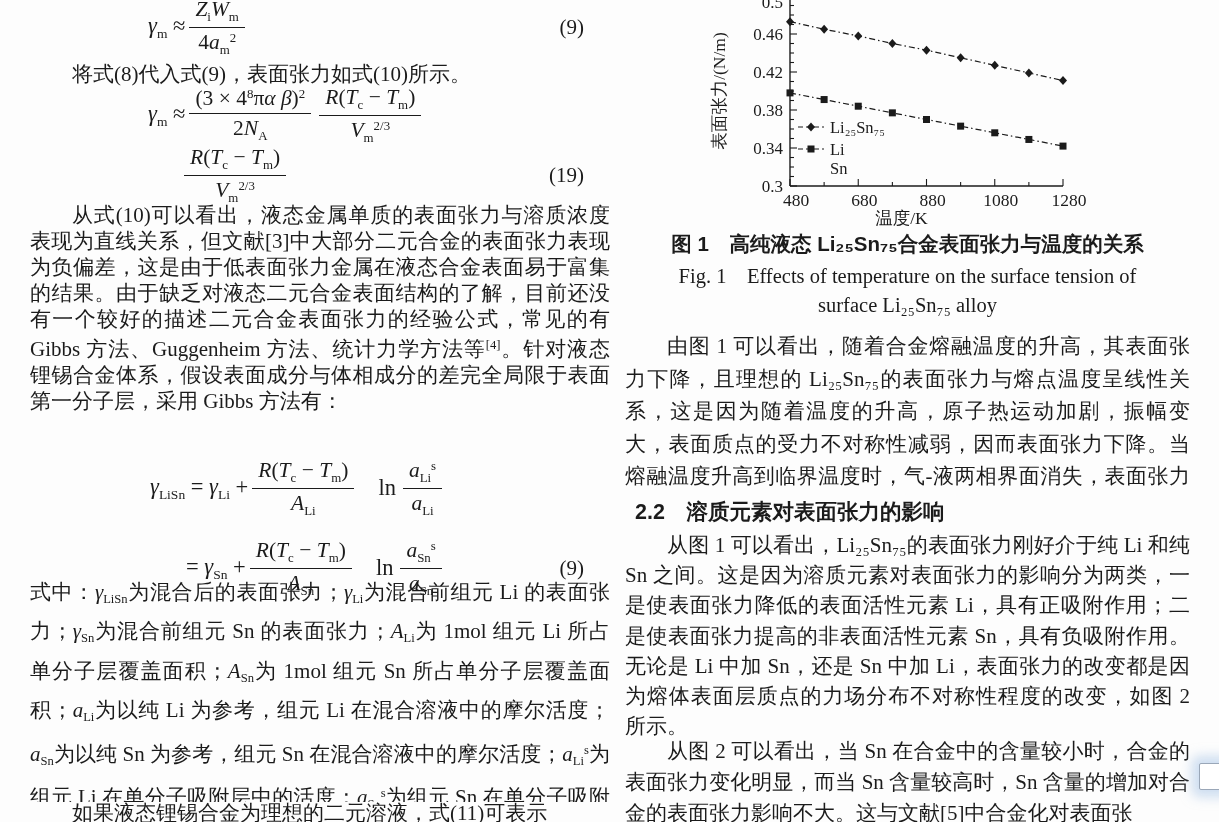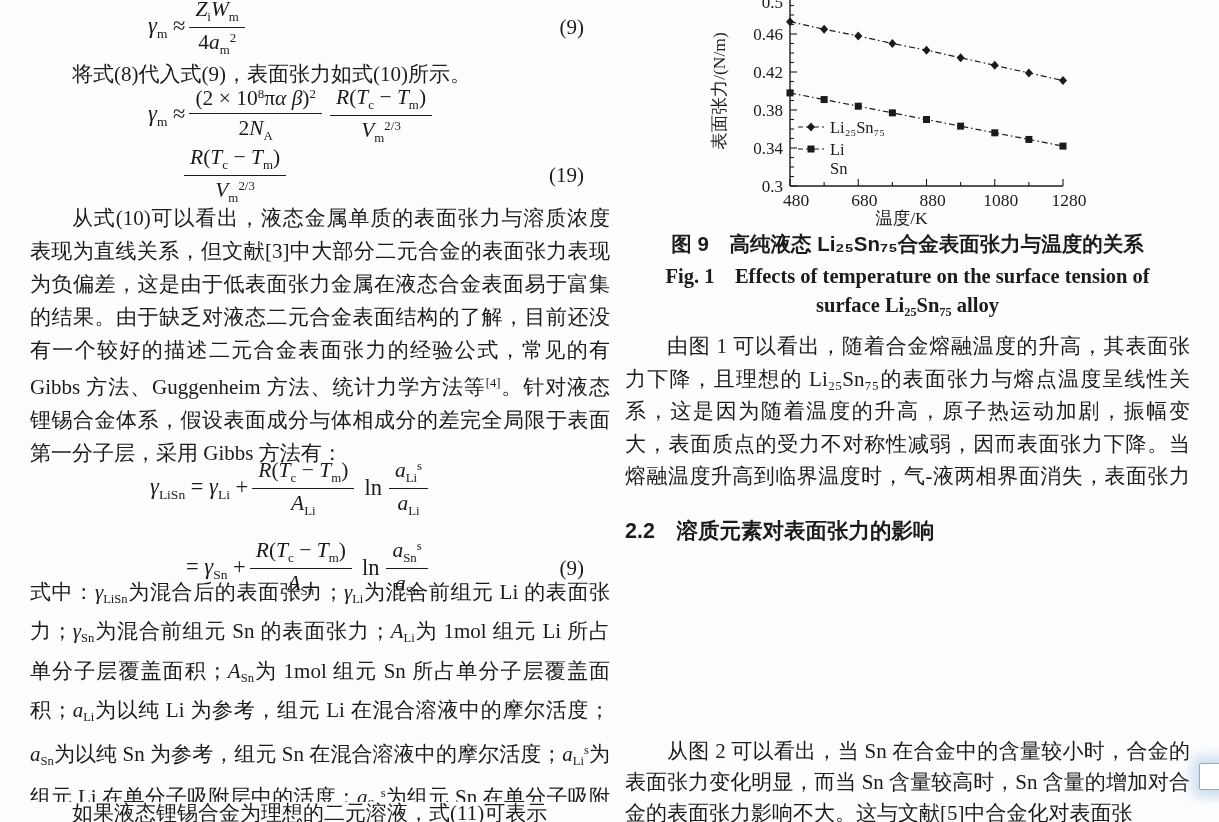--- a/index.html
+++ b/index.html
@@ -10,23 +10,23 @@
   .para{font-size:21px;line-height:32.6px;text-align:justify;overflow:hidden;}
   .indent{text-indent:2em;}
   sub{font-size:60%;vertical-align:-0.35em;letter-spacing:0;}
   sup{font-size:60%;vertical-align:0.55em;}
   i{font-style:italic;}
   .eqline{position:absolute;left:0;right:0;display:flex;align-items:center;font-size:22.5px;}
   .frac{display:inline-flex;flex-direction:column;text-align:center;margin:0 4px;font-size:21.5px;}
   .frac .num{display:block;border-bottom:1.4px solid #1b1b1b;padding:0 6px 2px;}
   .frac .den{display:block;padding:2px 6px 0;}
   .eqnum{position:absolute;right:26px;top:50%;transform:translateY(-50%);font-size:21px;}
-  .lnop{margin:0 3px 0 6px;}
+  .lnop{margin:0 3px 0 20px;}
   .cap-zh{font-family:"Liberation Sans","DejaVu Sans",sans-serif;font-weight:bold;font-size:20.5px;text-align:center;}
-  .cap-en{font-family:"Liberation Serif","DejaVu Serif",serif;font-weight:bold;font-size:20.5px;text-align:center;}
+  .cap-en{font-family:"Liberation Serif","DejaVu Serif",serif;font-weight:normal;font-size:20.5px;text-align:center;}
   .heading{font-family:"Liberation Sans","DejaVu Sans",sans-serif;font-weight:bold;font-size:21.5px;}
   svg text{font-family:"Liberation Serif","DejaVu Serif",serif;}
   .widget{position:absolute;left:1199px;top:763px;width:25px;height:25px;background:#ffffff;
           border:1px solid #9aa7b8;border-radius:2px;
           box-shadow:0 0 12px 7px rgba(165,195,230,0.55);}
 </style>
 </head>
 <body>
 
 <div class="page">
@@ -40,38 +40,38 @@
         <span class="den"><span>4</span><i>a</i><sub>m</sub><sup>2</sup></span>
       </span>
       <span class="eqnum">(9)</span>
     </div>
 
     <div class="para abs indent" style="top:58px;left:0;width:580px;font-family:Liberation Serif, serif;">将式(8)代入式(9)，表面张力如式(10)所示。</div>
 
     <div class="eqline" style="top:86px;height:58px;padding-left:118px;">
       <span><i>γ</i><sub>m</sub><span> ≈ </span></span>
       <span class="frac">
-        <span class="num"><span>(2 × 10</span><sup>8</sup><span>π</span><i>α β</i><span>)</span><sup>2</sup></span>
+        <span class="num"><span>(3 × 4</span><sup>8</sup><span>π</span><i>α β</i><span>)</span><sup>2</sup></span>
         <span class="den"><span>2</span><i>N</i><sub>A</sub></span>
       </span>
       <span class="frac">
         <span class="num"><i>R</i><span>(</span><i>T</i><sub>c</sub><span> − </span><i>T</i><sub>m</sub><span>)</span></span>
         <span class="den"><i>V</i><sub>m</sub><sup>2/3</sup></span>
       </span>
     </div>
 
     <div class="eqline" style="top:146px;height:58px;padding-left:150px;">
       <span class="frac">
         <span class="num"><i>R</i><span>(</span><i>T</i><sub>c</sub><span> − </span><i>T</i><sub>m</sub><span>)</span></span>
         <span class="den"><i>V</i><sub>m</sub><sup>2/3</sup></span>
       </span>
       <span class="eqnum">(19)</span>
     </div>
 
-    <div class="para abs indent" style="top:202px;left:0;width:580px;height:262px;line-height:33px;"><span>从式(10)可以看出，液态金属单质的表面张力与溶质浓度表现为直线关系，但文献[3]中大部分二元合金的表面张力表现为负偏差，这是由于低表面张力金属在液态合金表面易于富集的结果。由于缺乏对液态二元合金表面结构的了解，目前还没有一个较好的描述二元合金表面张力的经验公式，常见的有 Gibbs 方法、Guggenheim 方法、统计力学方法等</span><sup>[4]</sup><span>。针对液态锂锡合金体系，假设表面成分与体相成分的差完全局限于表面第一分子层，采用 Gibbs 方法有：</span></div>
+    <div class="para abs indent" style="top:202px;left:0;width:580px;height:262px;line-height:26px;"><span>从式(10)可以看出，液态金属单质的表面张力与溶质浓度表现为直线关系，但文献[3]中大部分二元合金的表面张力表现为负偏差，这是由于低表面张力金属在液态合金表面易于富集的结果。由于缺乏对液态二元合金表面结构的了解，目前还没有一个较好的描述二元合金表面张力的经验公式，常见的有 Gibbs 方法、Guggenheim 方法、统计力学方法等</span><sup>[4]</sup><span>。针对液态锂锡合金体系，假设表面成分与体相成分的差完全局限于表面第一分子层，采用 Gibbs 方法有：</span></div>
 
     <div class="eqline" style="top:460px;height:56px;padding-left:120px;">
       <span><i>γ</i><sub>LiSn</sub><span> = </span><i>γ</i><sub>Li</sub><span> + </span></span>
       <span class="frac">
         <span class="num"><i>R</i><span>(</span><i>T</i><sub>c</sub><span> − </span><i>T</i><sub>m</sub><span>)</span></span>
         <span class="den"><i>A</i><sub>Li</sub></span>
       </span>
       <span class="lnop">ln</span>
       <span class="frac">
         <span class="num"><i>a</i><sub>Li</sub><sup>s</sup></span>
@@ -166,26 +166,27 @@
       <line x1="158" y1="127" x2="184" y2="127" stroke="#1b1b1b" stroke-width="1.2" stroke-dasharray="5 3"></line>
       <polygon points="171,122.5 175,127 171,131.5 167,127" fill="#1b1b1b"></polygon>
       <text x="190" y="132.5" font-size="16.5" fill="#1b1b1b">Li₂₅Sn₇₅</text>
       <line x1="158" y1="149" x2="184" y2="149" stroke="#1b1b1b" stroke-width="1.2" stroke-dasharray="5 3"></line>
       <rect x="167.5" y="145.5" width="7" height="7" fill="#1b1b1b"></rect>
       <text x="190" y="154.5" font-size="16.5" fill="#1b1b1b">Li</text>
       <text x="190" y="173.5" font-size="16.5" fill="#1b1b1b">Sn</text>
     </svg>
 
   <div class="col" style="left:625px;width:565px;">
-    <div class="cap-zh abs" style="top:230px;left:0;width:565px;">图 9　高纯液态 Li₂₅Sn₇₅合金表面张力与温度的关系</div>
+    <div class="cap-zh abs" style="top:230px;left:0;width:565px;">图 1　高纯液态 Li₂₅Sn₇₅合金表面张力与温度的关系</div>
     <div class="cap-en abs" style="top:262px;left:0;width:565px;">Fig. 1　Effects of temperature on the surface tension of</div>
     <div class="cap-en abs" style="top:294px;left:0;width:565px;">surface Li₂₅Sn₇₅ alloy</div>
 
     <div class="para abs indent" style="top:330px;left:0;width:565px;height:166px;line-height:32.6px;">由图 1 可以看出，随着合金熔融温度的升高，其表面张力下降，且理想的 Li₂₅Sn₇₅的表面张力与熔点温度呈线性关系，这是因为随着温度的升高，原子热运动加剧，振幅变大，表面质点的受力不对称性减弱，因而表面张力下降。当熔融温度升高到临界温度时，气-液两相界面消失，表面张力为零。</div>
 
-    <div class="heading abs" style="top:497px;left:0;width:565px;margin-top:19px;">2.2　溶质元素对表面张力的影响</div>
+    <div class="heading abs" style="top:497px;left:10px;width:565px;">2.2　溶质元素对表面张力的影响</div>
 
+    <div class="para abs indent" style="top:530px;left:0;width:565px;height:208px;line-height:30.2px;">从图 1 可以看出，Li₂₅Sn₇₅的表面张力刚好介于纯 Li 和纯 Sn 之间。这是因为溶质元素对表面张力的影响分为两类，一是使表面张力降低的表面活性元素 Li，具有正吸附作用；二是使表面张力提高的非表面活性元素 Sn，具有负吸附作用。无论是 Li 中加 Sn，还是 Sn 中加 Li，表面张力的改变都是因为熔体表面层质点的力场分布不对称性程度的改变，如图 2 所示。</div>
 
     <div class="para abs indent" style="top:736px;left:0;width:565px;height:90px;line-height:31px;">从图 2 可以看出，当 Sn 在合金中的含量较小时，合金的表面张力变化明显，而当 Sn 含量较高时，Sn 含量的增加对合金的表面张力影响不大。这与文献[5]中合金化对表面张</div>
   </div>
 
   <div class="widget"></div>
 </div>
 
 </body></html>

